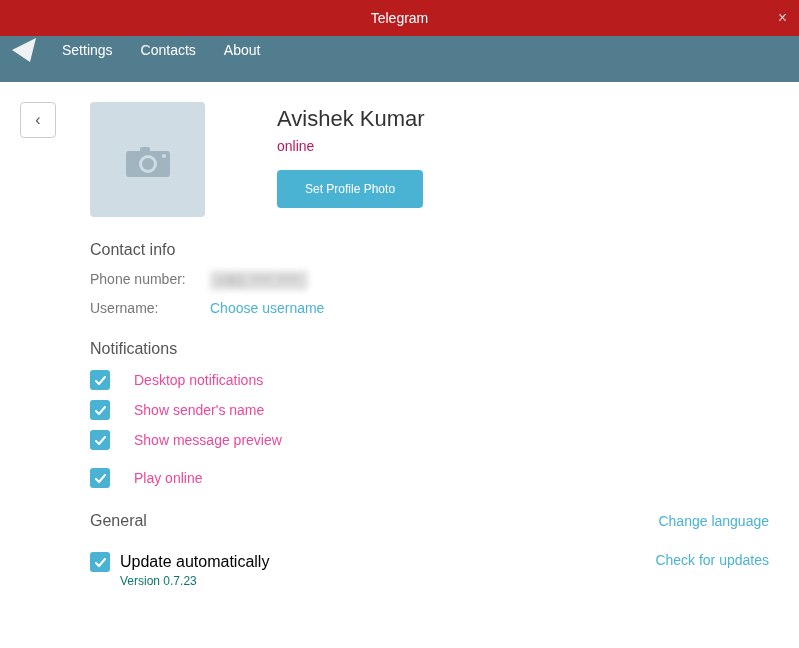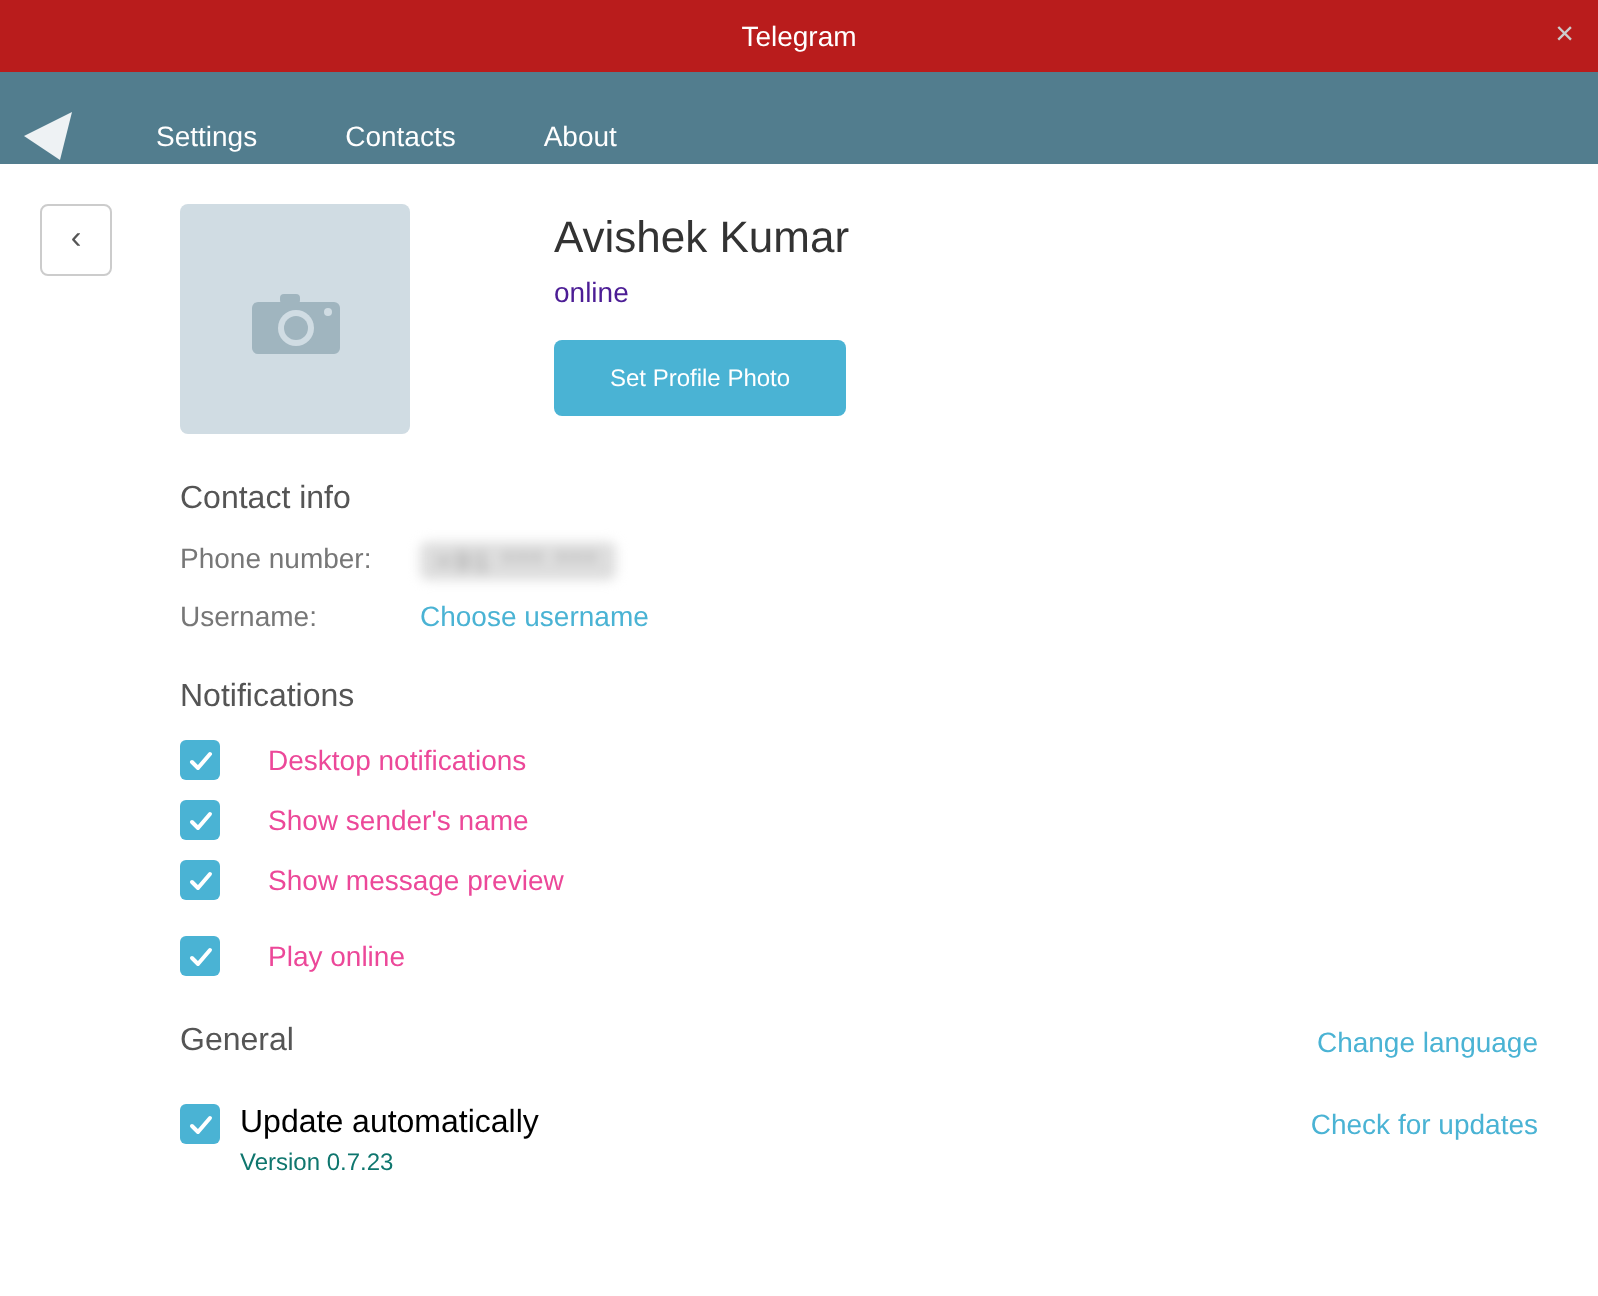--- a/index.html
+++ b/index.html
@@ -27,23 +27,23 @@
       font-size: 16px;
       cursor: pointer;
       line-height: 1;
     }
 
     
     .menu-bar {
       background: #527d8e;
       height: 46px;
       display: flex;
-      align-items: flex-end;
+      align-items: flex-start;
       padding: 0 10px;
-      gap: 20px;
+      gap: 4px;
     }
     .menu-logo {
       width: 28px;
       height: 28px;
       margin-right: 8px;
     }
     .menu-item {
       color: #fff;
       font-size: 14px;
       padding: 6px 12px;
@@ -105,21 +105,21 @@
       margin-left: 24px;
       padding-top: 4px;
     }
     .profile-name {
       font-size: 22px;
       font-weight: 500;
       color: #333;
       margin-bottom: 6px;
     }
     .profile-status {
-      color: #4c1d95;
+      color: #be185d;
       font-size: 14px;
       margin-bottom: 16px;
     }
     .set-photo-btn {
       background: #4ab3d4;
       color: #fff;
       border: none;
       border-radius: 4px;
       padding: 12px 28px;
       font-size: 12px;
@@ -215,21 +215,20 @@
       text-decoration: none;
     }
     .version-text {
       color: #0f766e;
       font-size: 12px;
       margin-left: 30px;
       margin-top: 2px;
     }
     .general-row {
       display: flex;
-      align-items: center;
       justify-content: space-between;
     }
     .general-row-left {
       display: flex;
       align-items: center;
     }
   </style>
 </head>
 <body>
 

